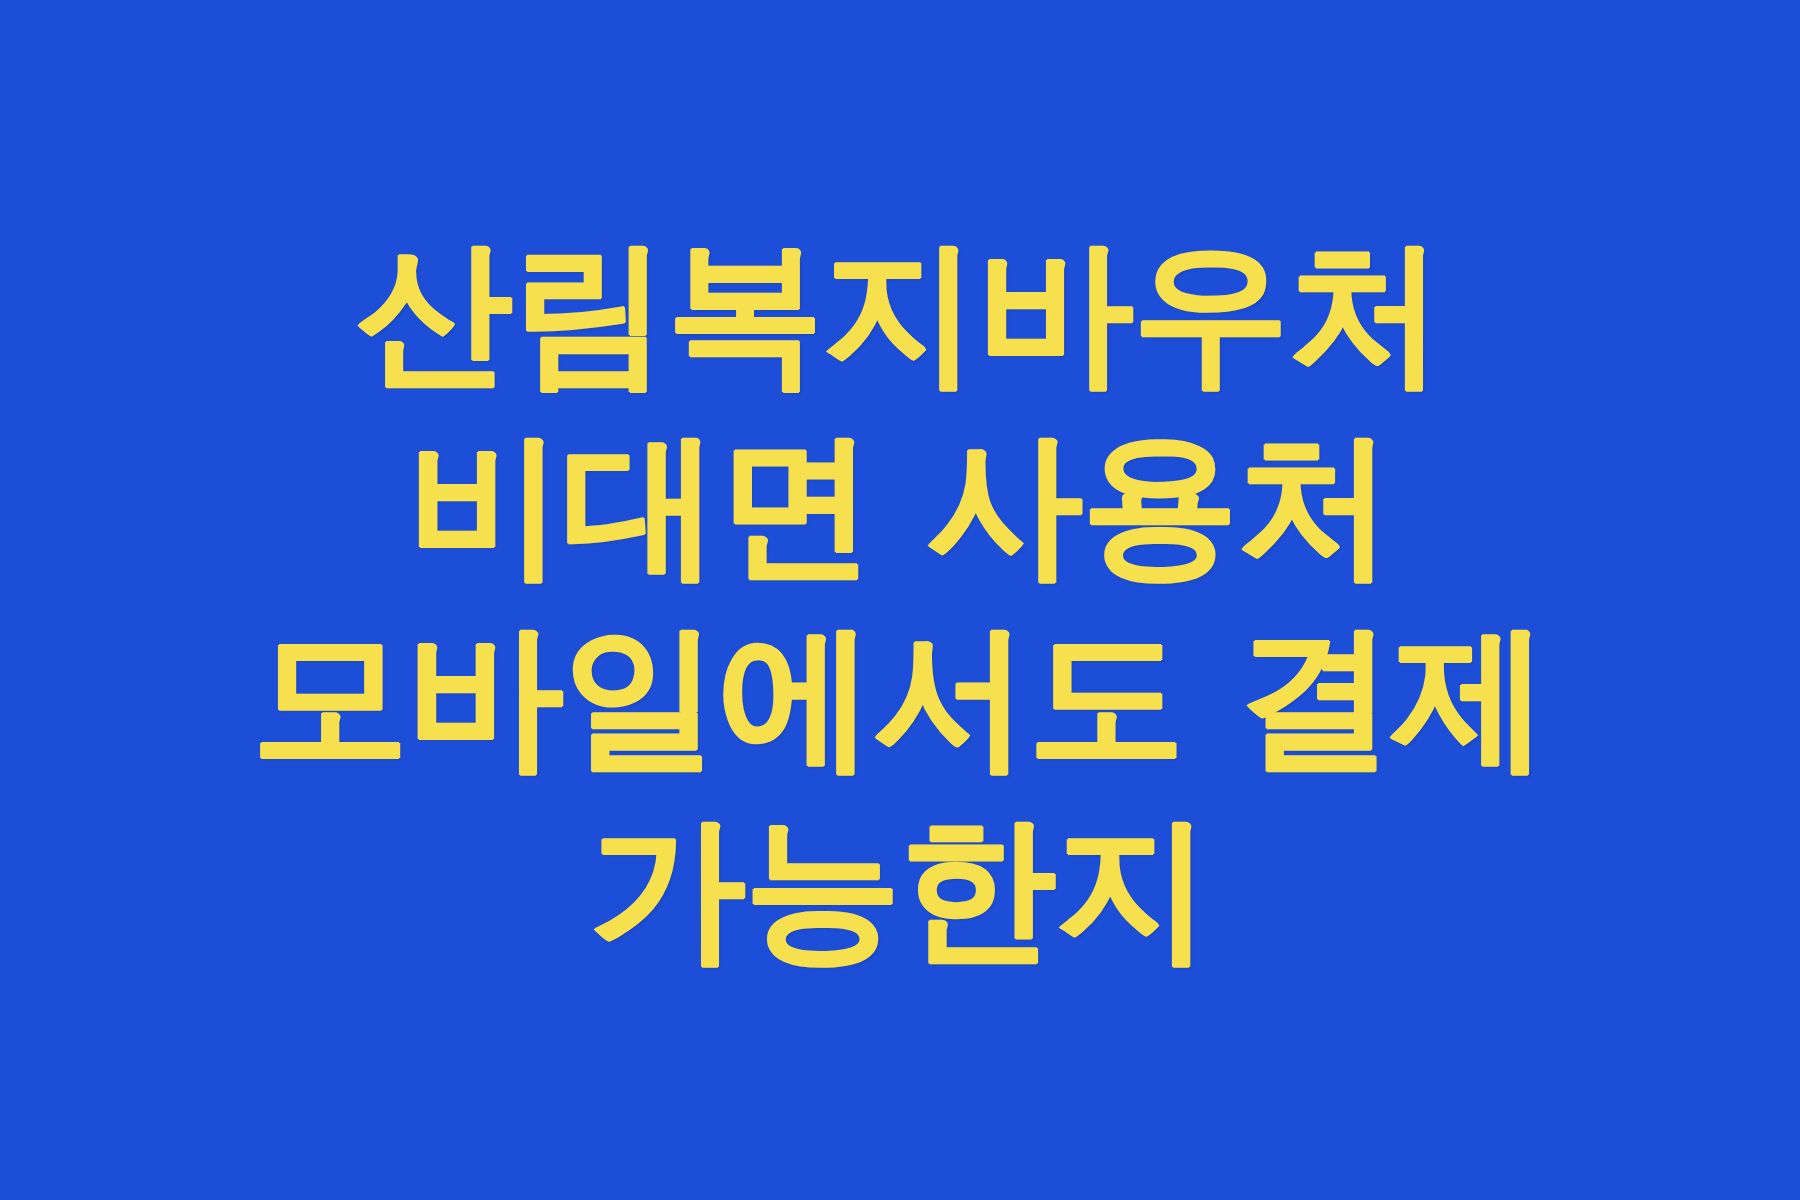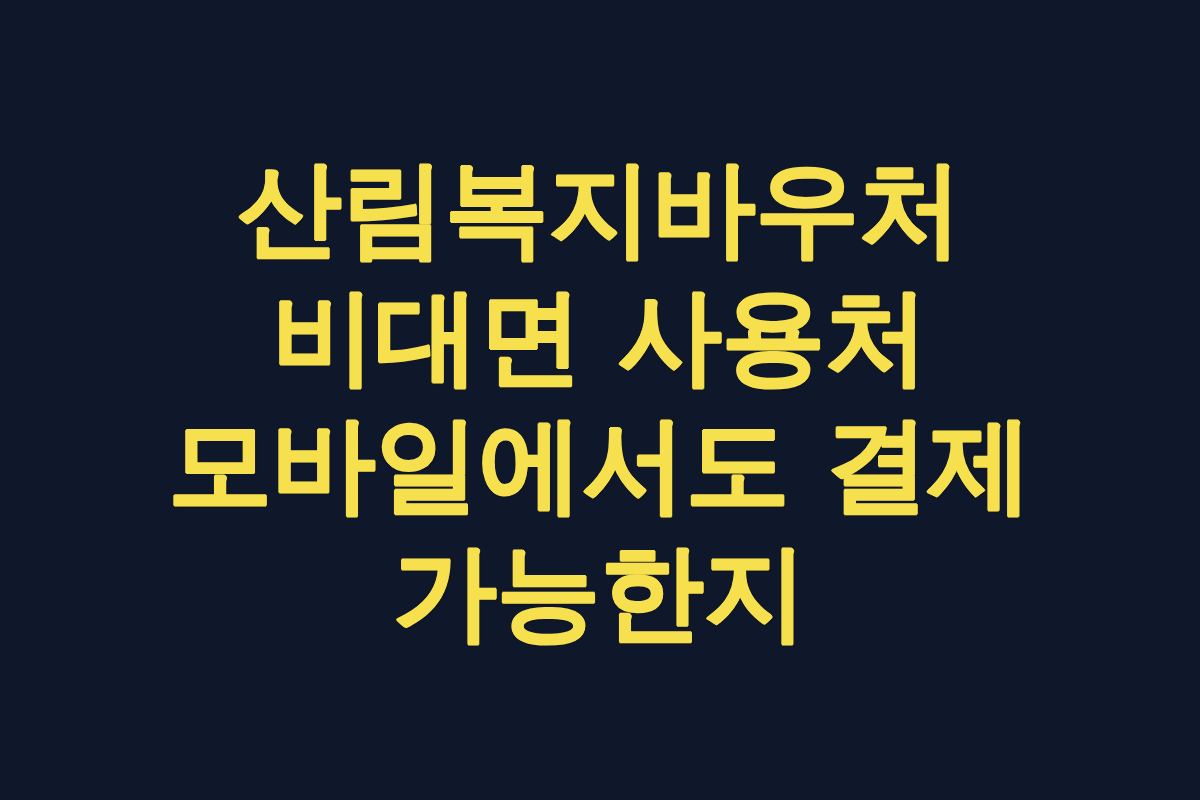--- a/index.html
+++ b/index.html
@@ -44,17 +44,17 @@
        0.8px 0 0 #F7E04D,
       -0.8px 0 0 #F7E04D,
        0 0.8px 0 #F7E04D,
        0 -0.8px 0 #F7E04D,
        1.5px 1.5px 2px rgba(0,0,0,0.10);
   }
 </style>
 </head>
 <body>
 
-<div id="card" style="background: #0f172a;">
+<div id="card" style="background: #1d4ed8;">
 
   <h1 id="headline" style="color: rgb(247, 224, 77); text-shadow: rgb(247, 224, 77) 0.8px 0px 0px, rgb(247, 224, 77) -0.8px 0px 0px, rgb(247, 224, 77) 0px 0.8px 0px, rgb(247, 224, 77) 0px -0.8px 0px, rgba(0, 0, 0, 0.1) 1.5px 1.5px 2px;">산림복지바우처 비대면 사용처 모바일에서도 결제 가능한지</h1>
 
 </div>
 
 </body></html>

